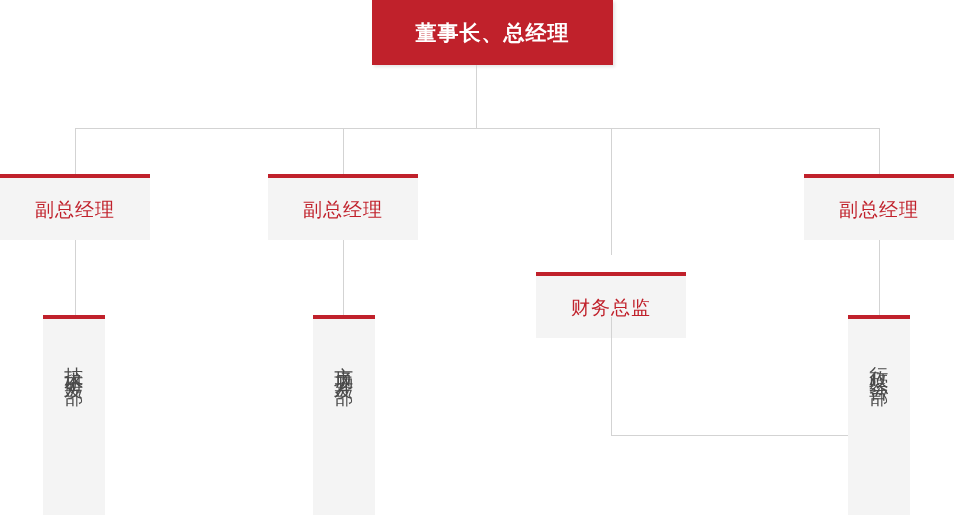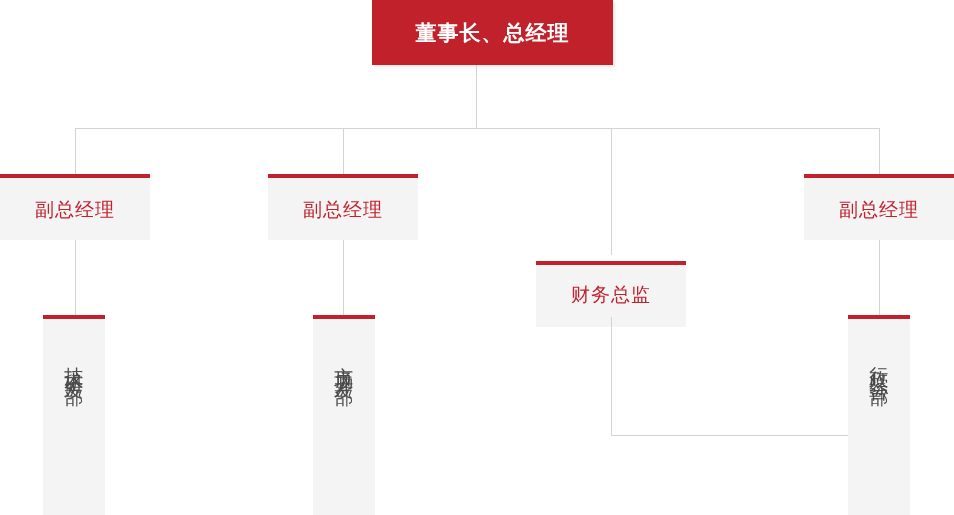--- a/index.html
+++ b/index.html
@@ -111,21 +111,21 @@
   <div class="line line-v" style="left:879px; top:128px; height:46px;"></div>
 
   <div class="box-mgr" style="left:0px; top:174px;">
     <span class="box-label">副总经理</span>
   </div>
 
   <div class="box-mgr" style="left:268px; top:174px;">
     <span class="box-label">副总经理</span>
   </div>
 
-  <div class="box-mgr" style="left:536px; top:261px;font-family:Liberation Mono, monospace;">
+  <div class="box-mgr" style="left:536px; top:272px;">
     <span class="box-label">财务总监</span>
   </div>
 
   <div class="box-mgr" style="left:804px; top:174px;">
     <span class="box-label">副总经理</span>
   </div>
 
   <div class="line line-v" style="left:75px; top:240px; height:75px;"></div>
   <div class="line line-v" style="left:343px; top:240px; height:75px;"></div>
   <div class="line line-v" style="left:879px; top:240px; height:75px;"></div>

